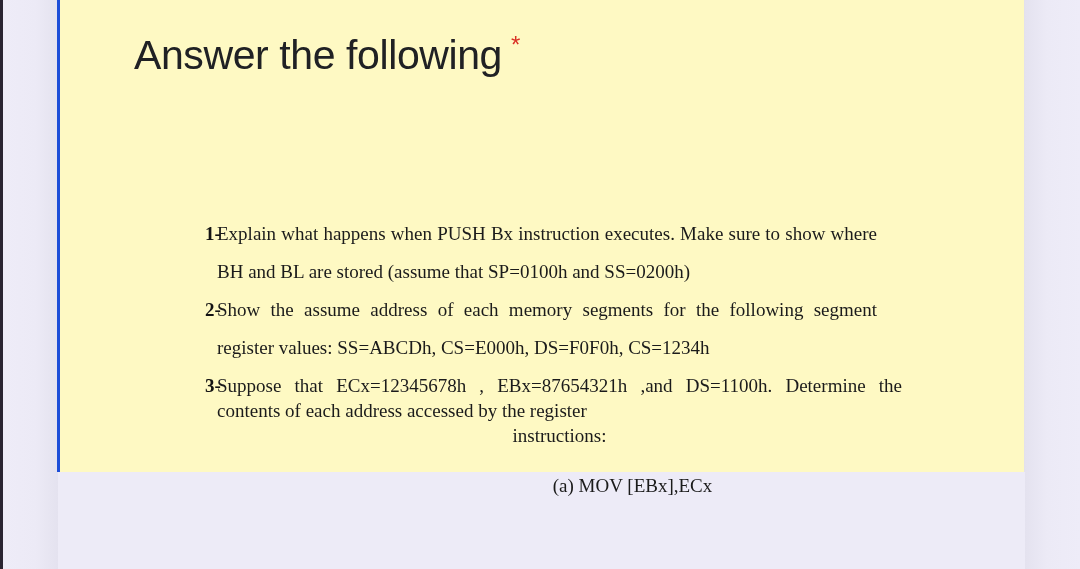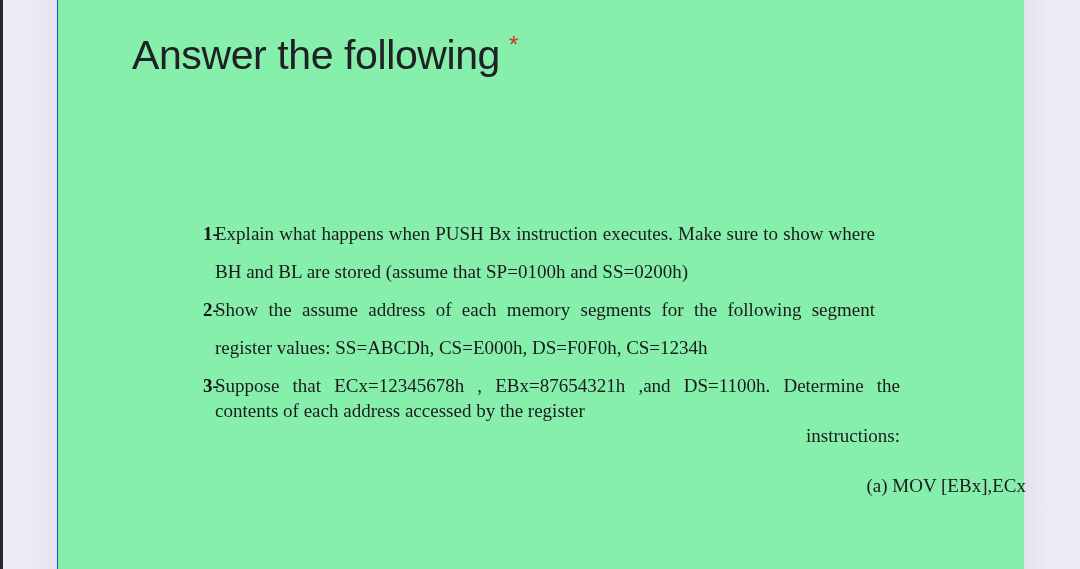--- a/index.html
+++ b/index.html
@@ -50,23 +50,23 @@
     height: 569px;
     background: linear-gradient(to left, #eeecf8 0%, #eceaf6 60%, #e4e2ef 100%);
   }
 
   
   #form-card {
     position: absolute;
     left: 57px;
     top: 0;
     width: 968px;
-    height: 569px;
-    background: #86efac;
-    border-left: 1px solid #1d4ed8;
+    height: 472px;
+    background: #fef9c3;
+    border-left: 3px solid #1d4ed8;
     border-right: 1px solid #e3e1ec;
     box-sizing: border-box;
   }
 
   
   #question-title {
     position: absolute;
     left: 74px;
     top: 18px;
     font-family: "Liberation Sans", sans-serif;
@@ -134,31 +134,31 @@
     width: 697px;
     margin-top: 6px;
   }
   #qitem-3 .qmarker { line-height: 25px; }
   #qitem-3 .qbody {
     line-height: 25px;
     text-align: justify;
   }
   #qitem-3 .qbody .lastline {
     display: block;
-    text-align: right;
+    text-align: center;
   }
 
   
   #sub-answers {
     margin-left: 177px;
     margin-top: 25px;
     font-size: 19px;
     line-height: 25px;
     color: #1b1b1b;
-    text-align: right;
+    text-align: center;
   }
   .sub-line { white-space: pre; display: block; }
 </style>
 </head>
 <body>
 
 <div id="viewport">
 
   <div id="left-rail"></div>
   <div id="bg-shade-left"></div>

